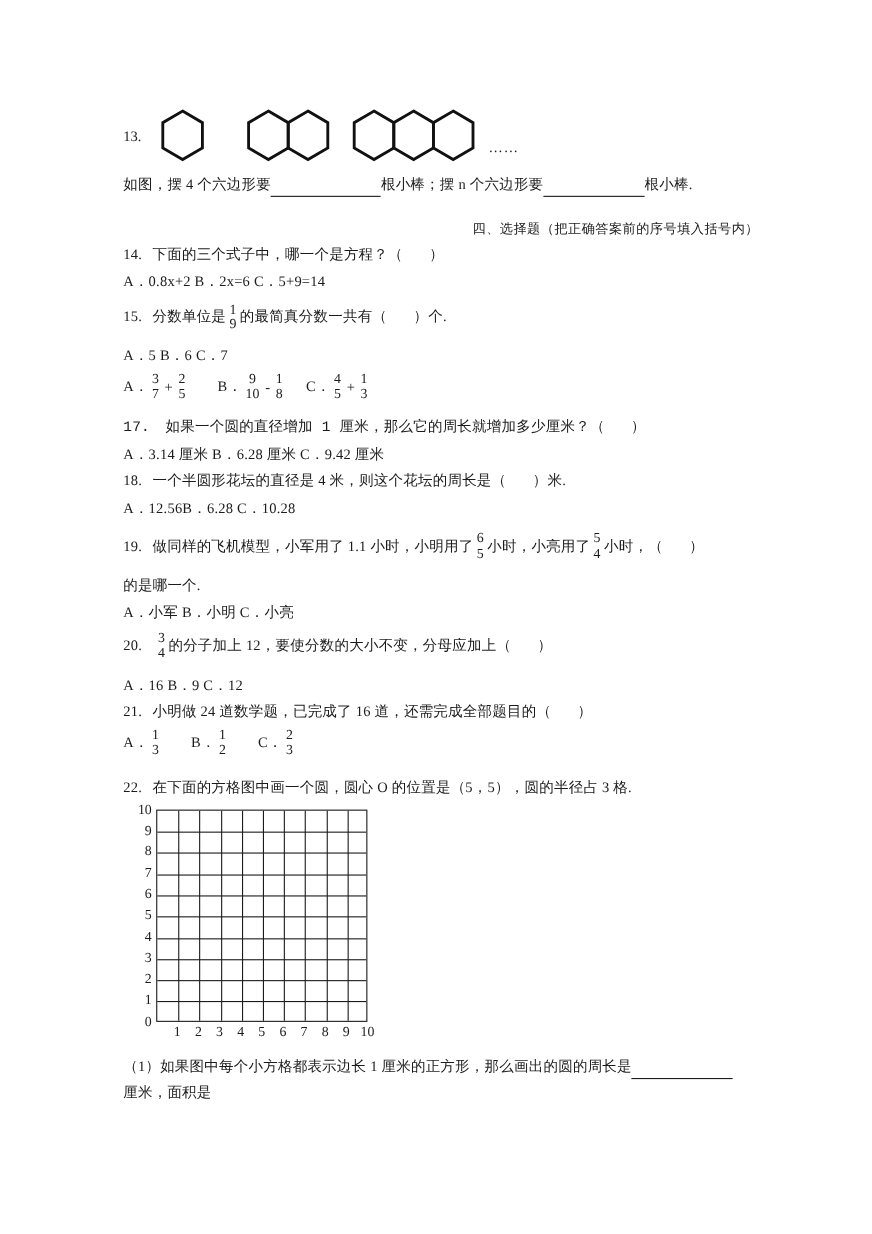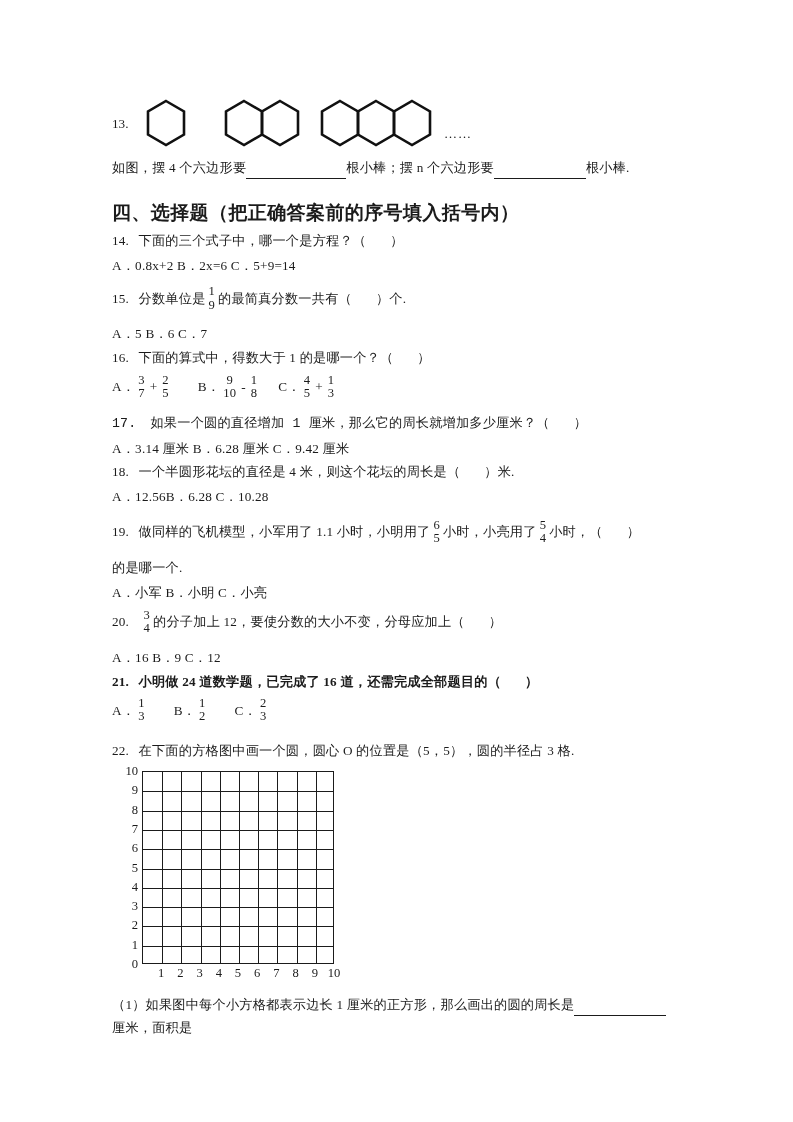--- a/index.html
+++ b/index.html
@@ -32,24 +32,25 @@
   .row {
     position: relative;
     font-size: 13.2px;
     line-height: 1.5;
     white-space: nowrap;
     letter-spacing: 0.2px;
   }
   .q-line   { margin-top: 9px; }
   .opt-line { margin-top: 5px; }
   .section-head {
-    font-weight: bold;
-    font-size: 19px;
+    font-weight: normal;
+    font-size: 12px;
     margin-top: 20px;
     letter-spacing: 0.4px;
+    text-align: right;
   }
 
   
   .fig13 {
     position: relative;
     height: 58px;
   }
   .fig13 .lbl {
     position: absolute;
     left: 0;
@@ -196,24 +197,20 @@
       <span style="display:inline-block;width:6px;"></span><span>下面的三个式子中，哪一个是方程？（</span><span class="paren-gap"></span><span>）</span>
     </div>
     <div class="row opt-line">A．0.8x+2    B．2x=6 C．5+9=14</div>
 
     <div class="row q-line" style="margin-top:11px;">
       <span>15.</span>
       <span style="display:inline-block;width:6px;"></span><span>分数单位是</span><span class="frac"><span class="num">1</span><span class="den">9</span></span><span>的最简真分数一共有（</span><span class="paren-gap"></span><span>）个.</span>
     </div>
     <div class="row opt-line" style="margin-top:10px;">A．5    B．6     C．7</div>
 
-    <div class="row q-line" style="margin-top:5px;">
-      <span>16.</span>
-      <span style="display:inline-block;width:6px;"></span><span>下面的算式中，得数大于 1 的是哪一个？（</span><span class="paren-gap"></span><span>）</span>
-    </div>
     <div class="row opt-line" style="margin-top:7px;">
       <span>A．</span><span class="frac tall"><span class="num">3</span><span class="den">7</span></span><span class="opsign">+</span><span class="frac tall"><span class="num">2</span><span class="den">5</span></span><span class="gap-lg"></span><span>B．</span><span class="frac tall"><span class="num">9</span><span class="den">10</span></span><span class="opsign">-</span><span class="frac tall"><span class="num">1</span><span class="den">8</span></span><span class="gap-md"></span><span>C．</span><span class="frac tall"><span class="num">4</span><span class="den">5</span></span><span class="opsign">+</span><span class="frac tall"><span class="num">1</span><span class="den">3</span></span>
     </div>
 
     <div class="row q-line" style="margin-top:12px;font-family:Liberation Mono, monospace;">
       <span>17.</span>
       <span style="display:inline-block;width:6px;"></span><span>如果一个圆的直径增加 1 厘米，那么它的周长就增加多少厘米？（</span><span class="paren-gap"></span><span>）</span>
     </div>
     <div class="row opt-line">A．3.14 厘米 B．6.28 厘米 C．9.42 厘米</div>
 
@@ -229,21 +226,21 @@
     </div>
     <div class="row" style="margin-top:11px;">的是哪一个.</div>
     <div class="row opt-line">A．小军 B．小明 C．小亮</div>
 
     <div class="row q-line" style="margin-top:8px;">
       <span>20.</span>
       <span style="display:inline-block;width:8px;"></span><span class="frac tall"><span class="num">3</span><span class="den">4</span></span><span>的分子加上 12，要使分数的大小不变，分母应加上（</span><span class="paren-gap"></span><span>）</span>
     </div>
     <div class="row opt-line" style="margin-top:11px;font-family:Liberation Serif, serif;">A．16   B．9     C．12</div>
 
-    <div class="row q-line" style="margin-top:4px;font-weight:bold;">
+    <div class="row q-line" style="margin-top:4px;">
       <span>21.</span>
       <span style="display:inline-block;width:6px;"></span><span>小明做 24 道数学题，已完成了 16 道，还需完成全部题目的（</span><span class="paren-gap"></span><span>）</span>
     </div>
     <div class="row opt-line" style="margin-top:7px;">
       <span>A．</span><span class="frac tall"><span class="num">1</span><span class="den">3</span></span><span class="gap-lg"></span><span>B．</span><span class="frac tall"><span class="num">1</span><span class="den">2</span></span><span class="gap-lg"></span><span>C．</span><span class="frac tall"><span class="num">2</span><span class="den">3</span></span>
     </div>
 
 
     <div class="row q-line" style="margin-top:16px;">
       <span>22.</span>

